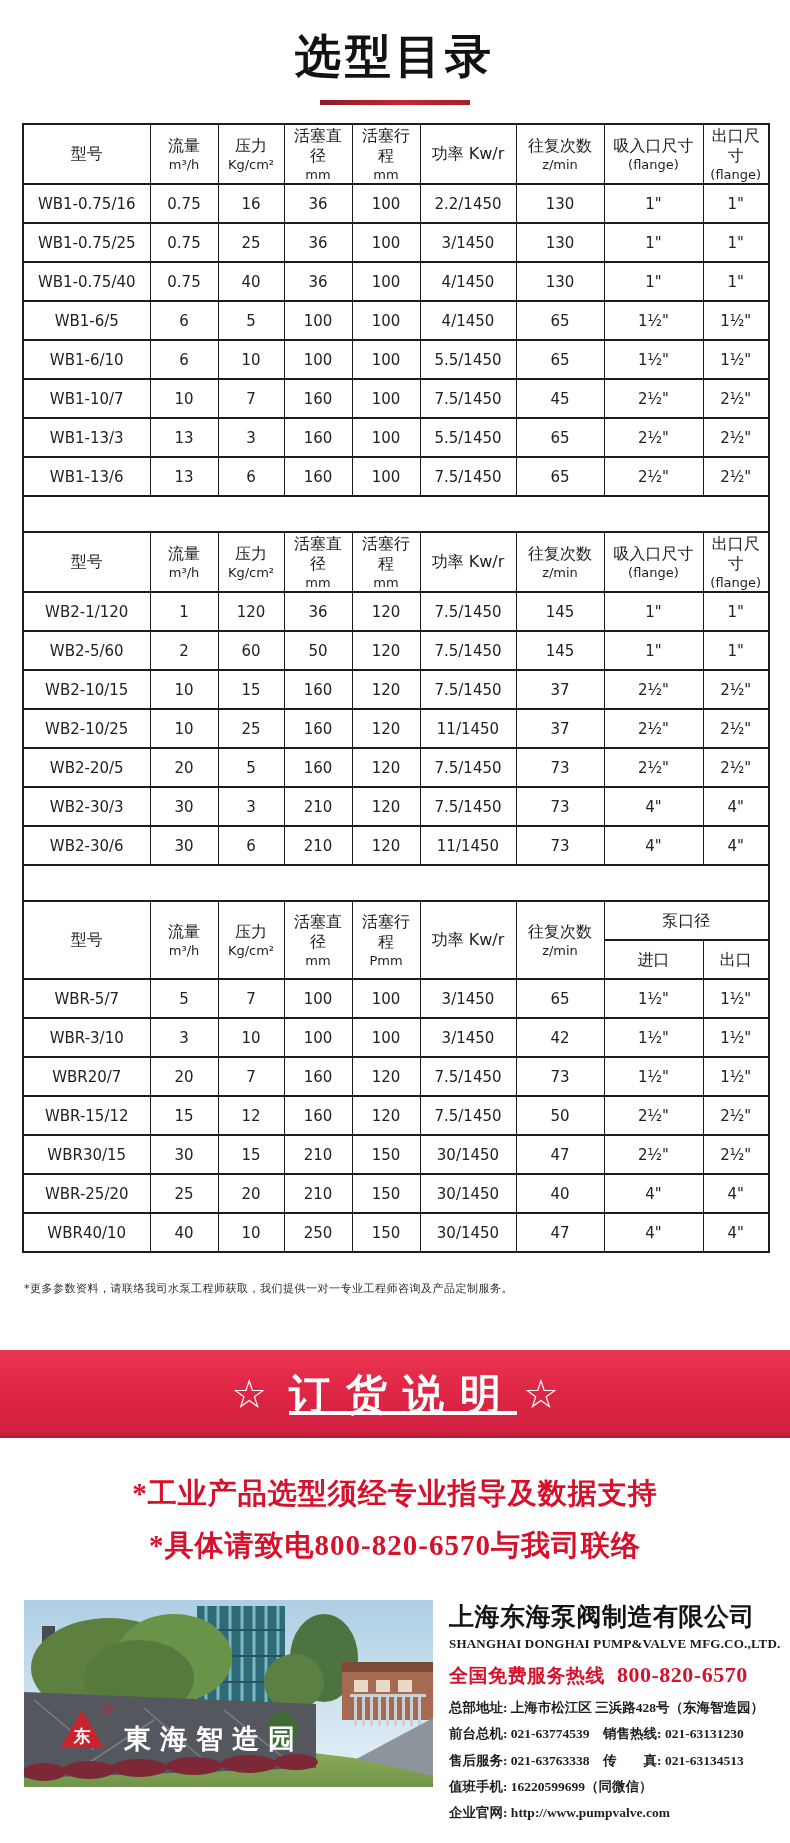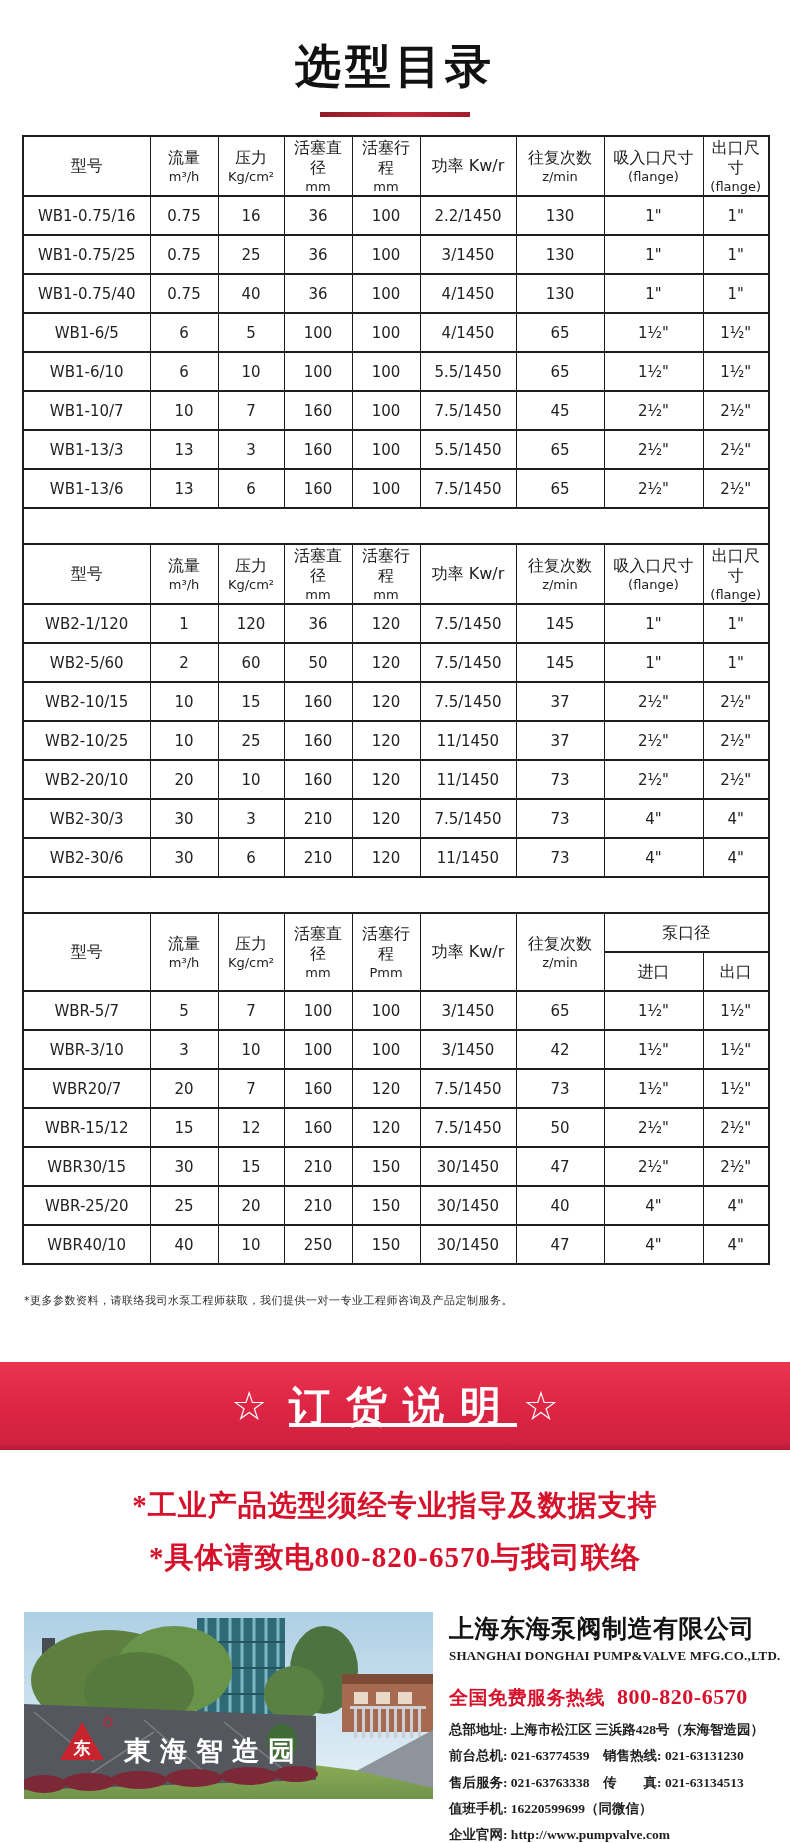--- a/index.html
+++ b/index.html
@@ -3,21 +3,21 @@
 <meta charset="utf-8">
 <style>
   html,body{margin:0;padding:0;}
   body{
     width:790px;height:1843px;overflow:hidden;background:#ffffff;
     font-family:"DejaVu Sans",sans-serif;color:#1c1c1c;position:relative;
   }
   
   .page-header{padding-top:22px;}
   .page-title{
-    margin:14px;text-align:center;font-size:46px;font-weight:900;letter-spacing:4px;
+    margin:4px;text-align:center;font-size:46px;font-weight:900;letter-spacing:4px;
     color:#121212;font-family:"Liberation Sans",sans-serif;
   }
   .title-underline{width:150px;height:5px;margin:12px auto 0;
     background:linear-gradient(90deg,#8d1c26,#c22638 55%,#a31e2c);}
   
   .tables-wrap{width:746px;margin:18px auto 0;}
   table.spec{
     border-collapse:collapse;table-layout:fixed;width:746px;
     border:2px solid #1d1d1d;font-size:15px;
   }
@@ -56,21 +56,21 @@
   .photo-box{width:409px;height:187px;flex:0 0 auto;overflow:hidden;}
   .contact{flex:1;min-width:0;padding-top:0;}
   .name-cn{
     margin:0;font-size:25px;font-weight:900;color:#141414;letter-spacing:0.5px;
     font-family:"Liberation Sans",sans-serif;white-space:nowrap;
   }
   .name-en{
     margin:3px 0 5px;font-size:13px;font-weight:700;color:#1a1a1a;
     font-family:"Liberation Serif",serif;letter-spacing:0.2px;white-space:nowrap;
   }
-  .hotline{margin:20px 0 6px;font-family:"Liberation Serif",serif;font-weight:900;color:#d6112b;white-space:nowrap;}
+  .hotline{margin:10px 0 6px;font-family:"Liberation Serif",serif;font-weight:900;color:#d6112b;white-space:nowrap;}
   .hotline .hotline-label{font-size:19px;letter-spacing:0.5px;}
   .hotline .hotline-number{font-size:22px;margin-left:8px;letter-spacing:0.5px;}
   .contact-line{
     margin:0;font-size:13.5px;font-weight:700;line-height:1.95;color:#1e1e1e;
     font-family:"Liberation Serif",serif;white-space:nowrap;
   }
   .contact-line.link{cursor:pointer;}
 </style>
 </head>
 <body>
@@ -314,26 +314,26 @@
           <td>10</td>
           <td>25</td>
           <td>160</td>
           <td>120</td>
           <td>11/1450</td>
           <td>37</td>
           <td>2½"</td>
           <td>2½"</td>
         </tr>
         <tr>
-          <td>WB2-20/10</td>
+          <td>WB2-20/5</td>
           <td>20</td>
-          <td>10</td>
-          <td>160</td>
-          <td>120</td>
-          <td>11/1450</td>
+          <td>5</td>
+          <td>160</td>
+          <td>120</td>
+          <td>7.5/1450</td>
           <td>73</td>
           <td>2½"</td>
           <td>2½"</td>
         </tr>
         <tr>
           <td>WB2-30/3</td>
           <td>30</td>
           <td>3</td>
           <td>210</td>
           <td>120</td>

